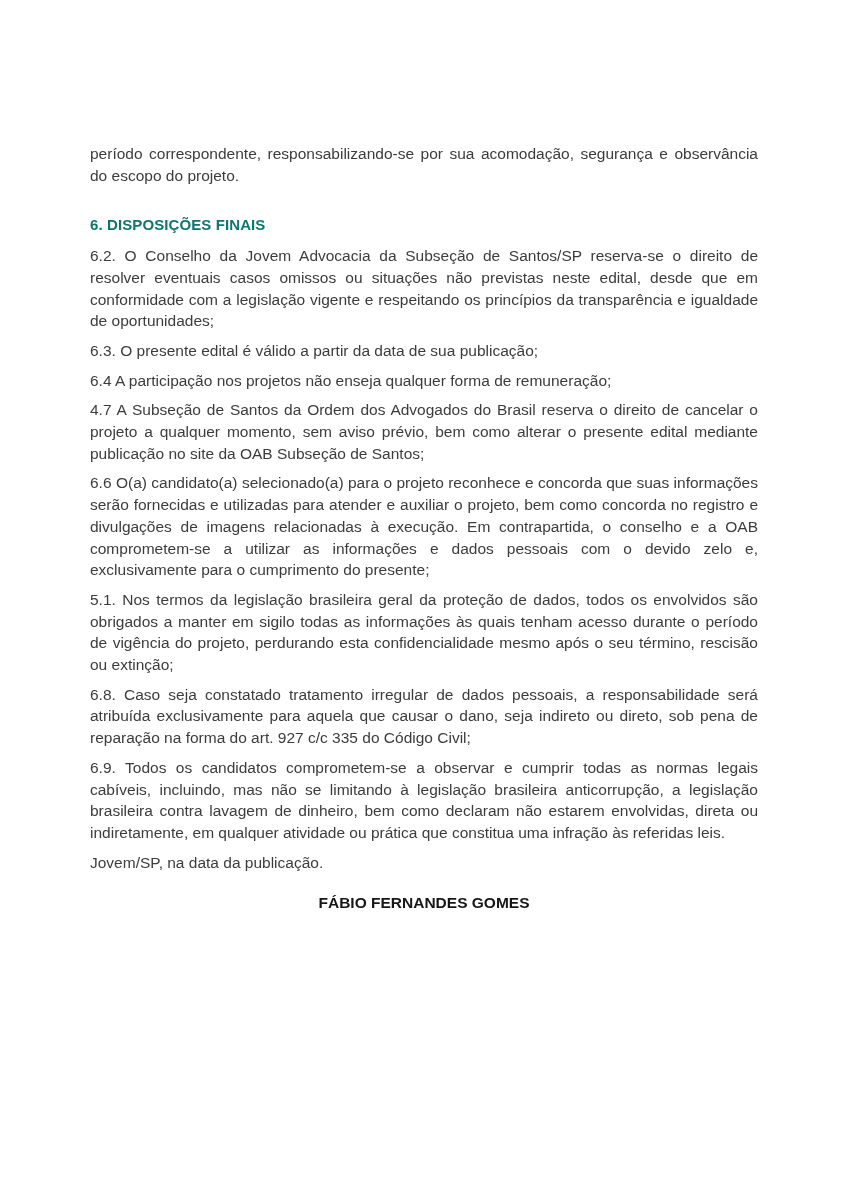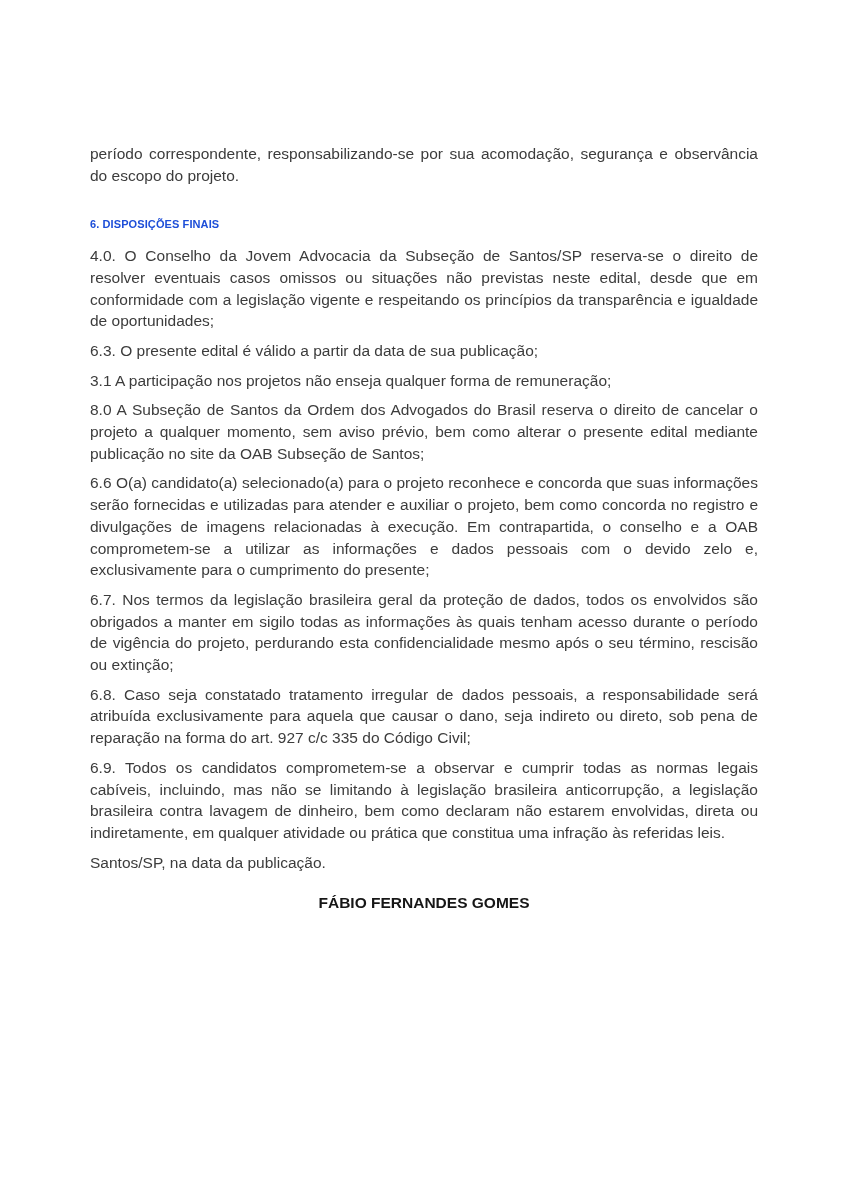--- a/index.html
+++ b/index.html
@@ -31,24 +31,24 @@
     font-size: 15.5px;
     line-height: 21.7px;
   }
 
   p.body {
     text-align: justify;
     margin: 0 0 8px 0;
   }
 
   h2.heading {
-    font-size: 11px;
+    font-size: 15px;
     line-height: 21.7px;
     font-weight: bold;
-    color: #1d4ed8;
+    color: #0f766e;
     margin: 28px 0 9px 0;
     letter-spacing: 0.1px;
   }
 
   p.closing {
     text-align: left;
     margin: 0 0 8px 0;
   }
 
   .signature-block {
@@ -67,36 +67,36 @@
 <body>
 
 <div class="page">
   <div class="content">
 
     <p class="body">período correspondente, responsabilizando-se por sua acomodação, segurança e observância do escopo do projeto.</p>
 
     <h2 class="heading">6. DISPOSIÇÕES FINAIS</h2>
 
 
-    <p class="body">4.0. O Conselho da Jovem Advocacia da Subseção de Santos/SP reserva-se o direito de resolver eventuais casos omissos ou situações não previstas neste edital, desde que em conformidade com a legislação vigente e respeitando os princípios da transparência e igualdade de oportunidades;</p>
+    <p class="body">6.2. O Conselho da Jovem Advocacia da Subseção de Santos/SP reserva-se o direito de resolver eventuais casos omissos ou situações não previstas neste edital, desde que em conformidade com a legislação vigente e respeitando os princípios da transparência e igualdade de oportunidades;</p>
 
     <p class="body">6.3. O presente edital é válido a partir da data de sua publicação;</p>
 
-    <p class="body">3.1 A participação nos projetos não enseja qualquer forma de remuneração;</p>
+    <p class="body">6.4 A participação nos projetos não enseja qualquer forma de remuneração;</p>
 
-    <p class="body">8.0 A Subseção de Santos da Ordem dos Advogados do Brasil reserva o direito de cancelar o projeto a qualquer momento, sem aviso prévio, bem como alterar o presente edital mediante publicação no site da OAB Subseção de Santos;</p>
+    <p class="body">4.7 A Subseção de Santos da Ordem dos Advogados do Brasil reserva o direito de cancelar o projeto a qualquer momento, sem aviso prévio, bem como alterar o presente edital mediante publicação no site da OAB Subseção de Santos;</p>
 
     <p class="body">6.6 O(a) candidato(a) selecionado(a) para o projeto reconhece e concorda que suas informações serão fornecidas e utilizadas para atender e auxiliar o projeto, bem como concorda no registro e divulgações de imagens relacionadas à execução. Em contrapartida, o conselho e a OAB comprometem-se a utilizar as informações e dados pessoais com o devido zelo e, exclusivamente para o cumprimento do presente;</p>
 
-    <p class="body">6.7. Nos termos da legislação brasileira geral da proteção de dados, todos os envolvidos são obrigados a manter em sigilo todas as informações às quais tenham acesso durante o período de vigência do projeto, perdurando esta confidencialidade mesmo após o seu término, rescisão ou extinção;</p>
+    <p class="body">5.1. Nos termos da legislação brasileira geral da proteção de dados, todos os envolvidos são obrigados a manter em sigilo todas as informações às quais tenham acesso durante o período de vigência do projeto, perdurando esta confidencialidade mesmo após o seu término, rescisão ou extinção;</p>
 
     <p class="body">6.8. Caso seja constatado tratamento irregular de dados pessoais, a responsabilidade será atribuída exclusivamente para aquela que causar o dano, seja indireto ou direto, sob pena de reparação na forma do art. 927 c/c 335 do Código Civil;</p>
 
     <p class="body">6.9. Todos os candidatos comprometem-se a observar e cumprir todas as normas legais cabíveis, incluindo, mas não se limitando à legislação brasileira anticorrupção, a legislação brasileira contra lavagem de dinheiro, bem como declaram não estarem envolvidas, direta ou indiretamente, em qualquer atividade ou prática que constitua uma infração às referidas leis.</p>
 
-    <p class="closing">Santos/SP, na data da publicação.</p>
+    <p class="closing">Jovem/SP, na data da publicação.</p>
 
     <div class="signature-block">
       <p>FÁBIO FERNANDES GOMES</p>
     </div>
 
   </div>
 </div>
 
 </body></html>

